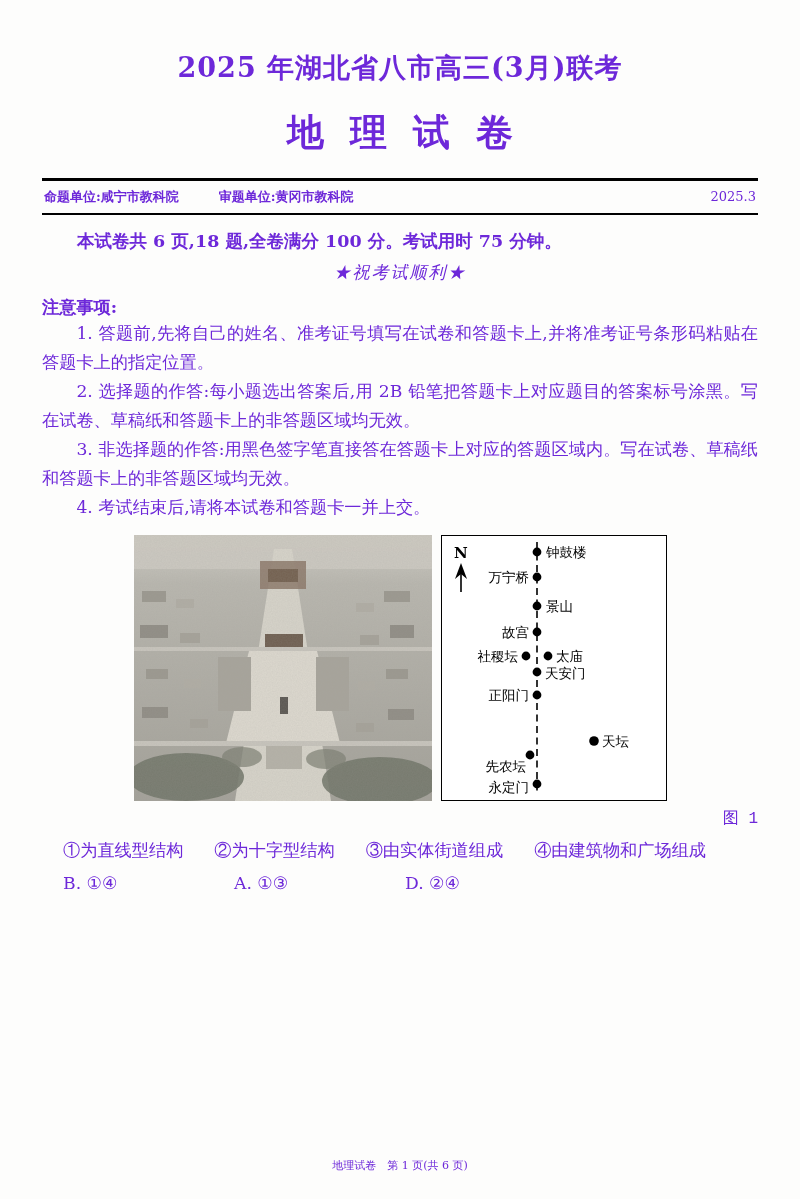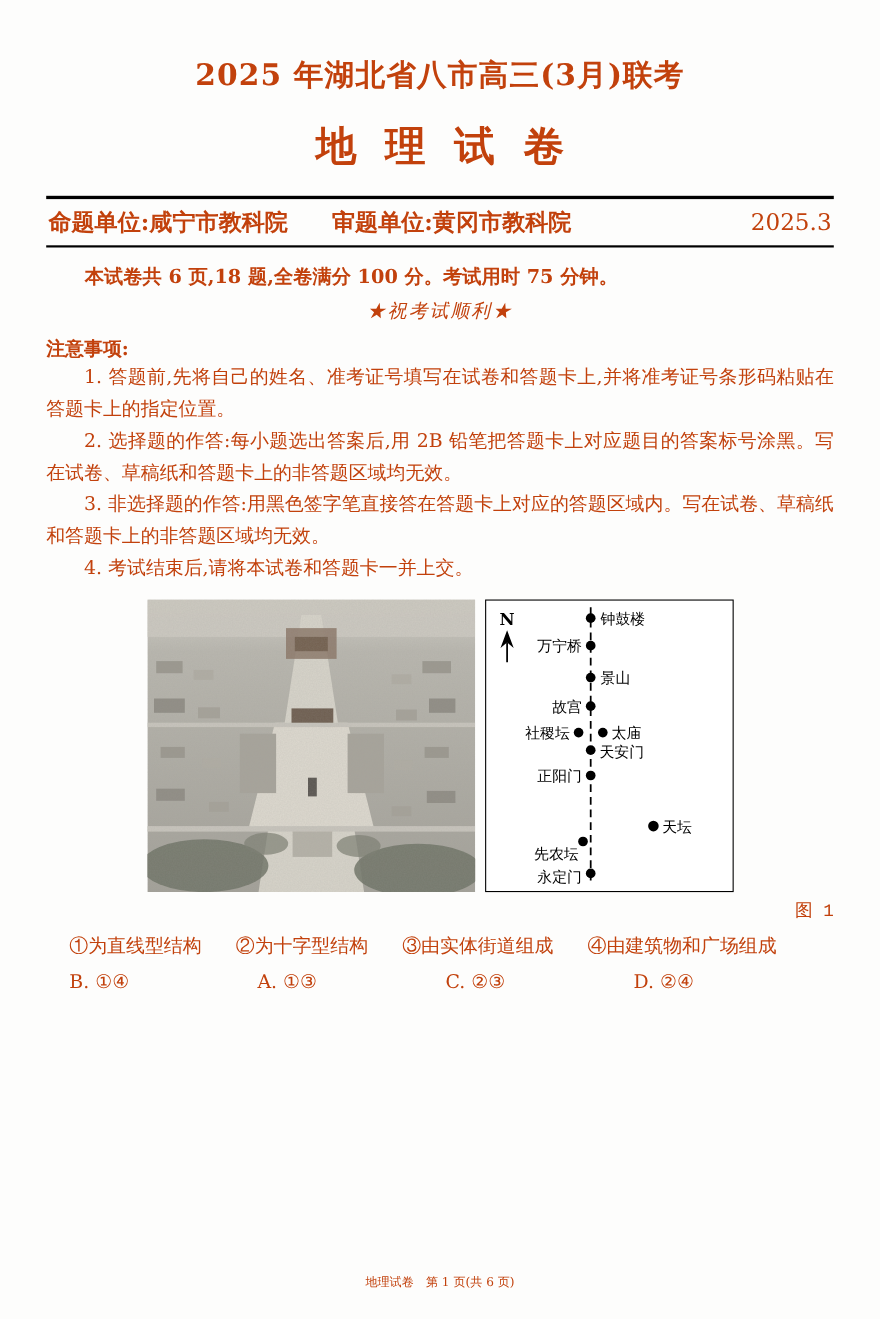--- a/index.html
+++ b/index.html
@@ -1,26 +1,26 @@
 <!DOCTYPE html>
 <html><head>
 <meta charset="utf-8">
 <style>
   * { box-sizing: border-box; margin: 0; padding: 0; }
   html, body { background: #ffffff; }
   .page {
     width: 800px; height: 1199px; margin: 0 auto; background: #fdfdfc;
     font-family: "DejaVu Serif", "Liberation Serif", serif;
-    color: #c2410c; position: relative; padding: 0 42px; overflow: hidden;
+    color: #6d28d9; position: relative; padding: 0 42px; overflow: hidden;
   }
   .title-main { padding-top: 50px; text-align: center; font-size: 27px; font-weight: bold; letter-spacing: 1px; }
   .title-sub  { margin-top: 22px; text-align: center; font-size: 37px; font-weight: bold; letter-spacing: 26px; padding-left: 26px; }
   .meta-bar {
     margin-top: 20px; border-top: 3px solid #000; border-bottom: 2px solid #000;
-    padding: 7px 2px; display: flex; align-items: baseline; font-size: 21px; font-weight: bold;
+    padding: 7px 2px; display: flex; align-items: baseline; font-size: 13px; font-weight: bold;
   }
   .meta-gap { width: 40px; }
   .meta-date { margin-left: auto; font-weight: normal; }
   .summary { margin-top: 14px; font-weight: bold; font-size: 17.5px; text-indent: 2em; }
   .blessing { margin-top: 8px; text-align: center; font-size: 17px; font-style: italic; letter-spacing: 2px; }
   .notice-title { margin-top: 11px; font-weight: bold; font-size: 17.2px; }
   .para { font-size: 17.2px; line-height: 29px; text-indent: 2em; text-align: justify; }
   .section-heading { margin-top: 22px; font-weight: bold; font-size: 17.2px; line-height: 29px; text-align: justify; }
   .passage { margin-top: 5px; }
   .figure-row { margin-top: 13px; display: flex; justify-content: center; align-items: stretch; gap: 9px; }
@@ -159,18 +159,17 @@
   <div class="q-options">
     <span>①为直线型结构</span>
     <span>②为十字型结构</span>
     <span>③由实体街道组成</span>
     <span>④由建筑物和广场组成</span>
   </div>
 
   <div class="q-choices">
     <span class="choice">B. ①④</span>
     <span class="choice">A. ①③</span>
-    <span class="choice">C. ②③</span>
     <span class="choice">D. ②④</span>
   </div>
 
   <div class="footer">地理试卷　第 1 页(共 6 页)</div>
 </div>
 
 </body></html>

